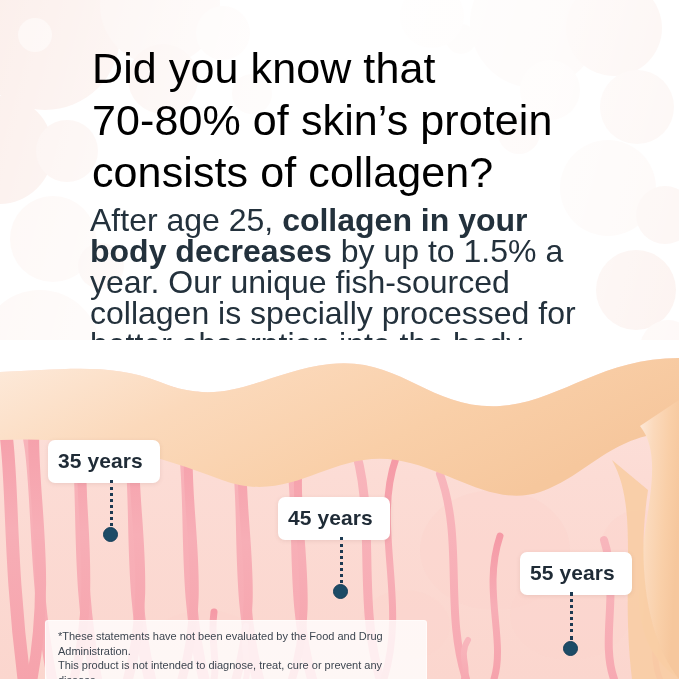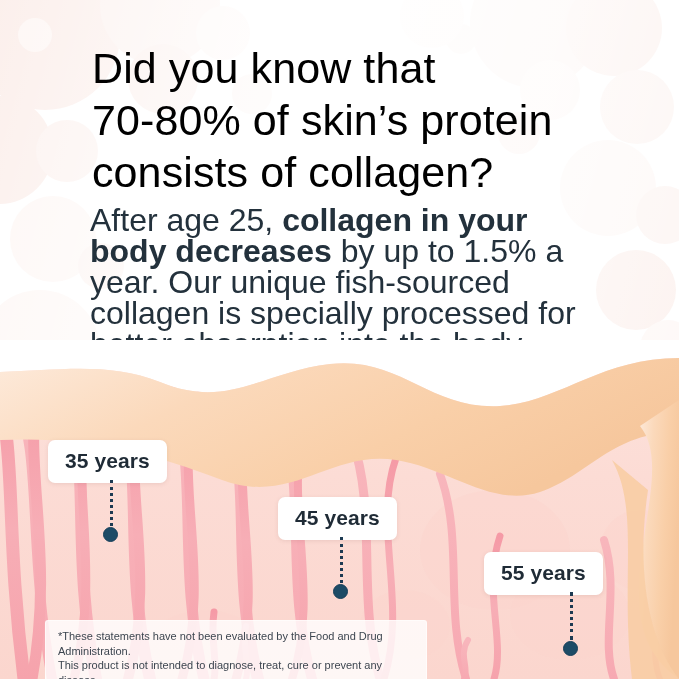--- a/index.html
+++ b/index.html
@@ -78,21 +78,21 @@
   
   .callout{position:absolute;}
   .chip{
     position:absolute;
     background:#ffffff;
     border-radius:7px;
     box-shadow:0 1px 4px rgba(120,80,70,.13);
     font-size:21px;
     font-weight:bold;
     color:#1f2b36;
-    padding:9px 17px 10px 17px;
+    padding:9px 17px 10px 10px;
     white-space:nowrap;
     letter-spacing:.1px;
   }
   .leader{
     position:absolute;
     width:0;
     border-left:3px dotted #1d3a52;
   }
   .dot{
     position:absolute;
@@ -247,21 +247,21 @@
     <div class="dot" style="left:103px;top:527px;"></div>
   </div>
 
   <div class="callout">
     <div class="chip" style="left:278px;top:497px;">45 years</div>
     <div class="leader" style="left:340px;top:537px;height:46px;"></div>
     <div class="dot" style="left:333px;top:584px;"></div>
   </div>
 
   <div class="callout">
-    <div class="chip" style="left:484px;top:552px;">55 years</div>
+    <div class="chip" style="left:520px;top:552px;">55 years</div>
     <div class="leader" style="left:570px;top:592px;height:48px;"></div>
     <div class="dot" style="left:563px;top:641px;"></div>
   </div>
 
   <div class="disclaimer">*These statements have not been evaluated by the Food and Drug Administration.
 This product is not intended to diagnose, treat, cure or prevent any disease.</div>
 
 </div>
 
 </body></html>

